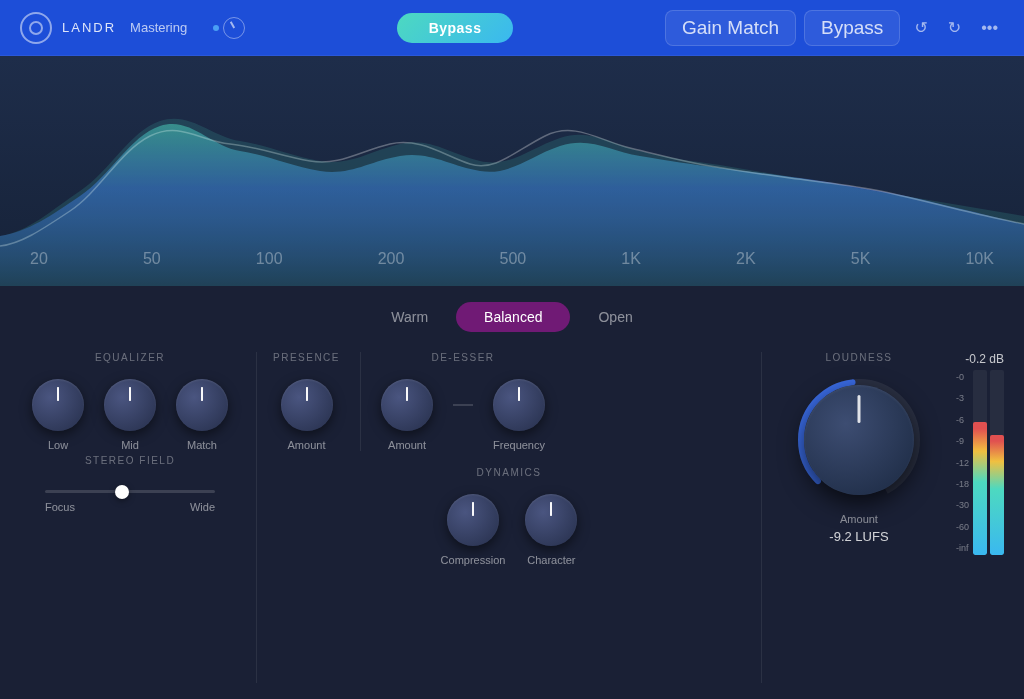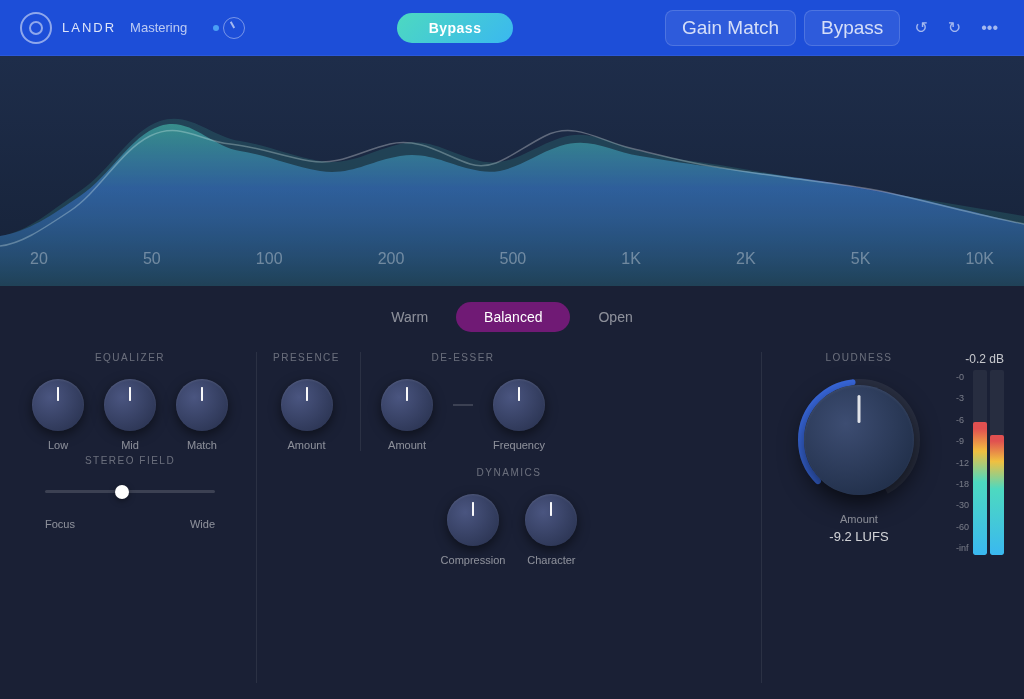--- a/index.html
+++ b/index.html
@@ -250,21 +250,21 @@
       position: absolute;
       top: 50%;
       left: 45%;
       transform: translate(-50%, -50%);
       box-shadow: 0 2px 6px rgba(0,0,0,0.4);
     }
     .slider-labels {
       display: flex;
       justify-content: space-between;
       width: 170px;
-      margin-top: 25px;
+      margin-top: 8px;
     }
     .slider-label {
       color: rgba(255,255,255,0.5);
       font-size: 11px;
     }
     .loudness-label {
       color: rgba(255,255,255,0.35);
       font-size: 10px;
       letter-spacing: 1.5px;
       text-transform: uppercase;

